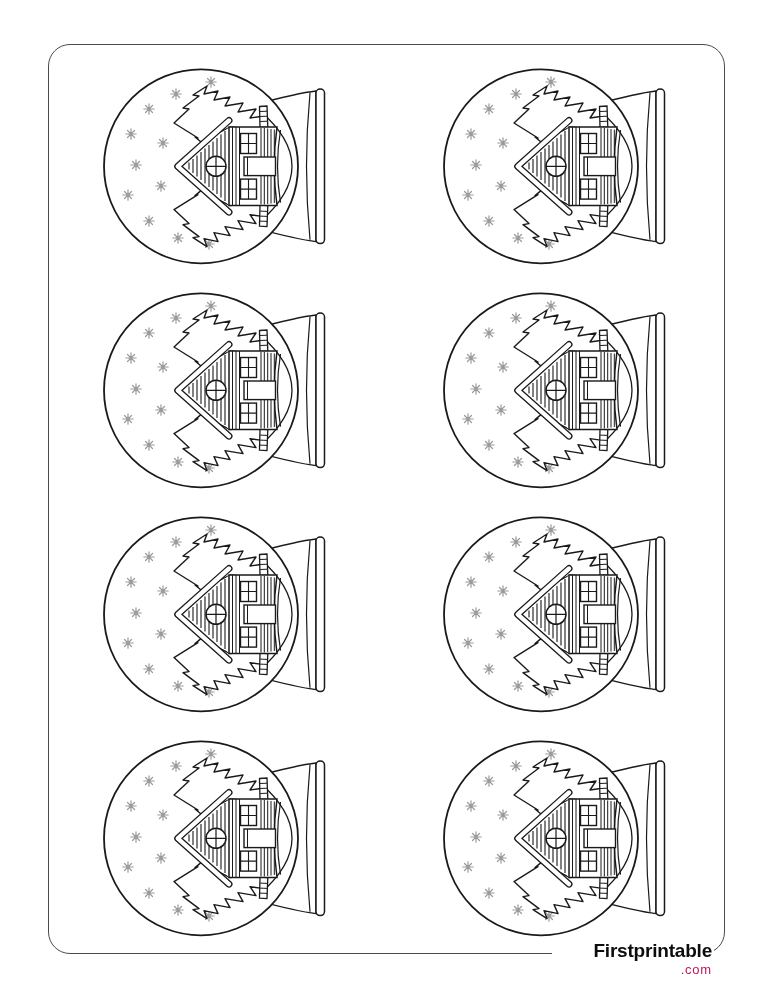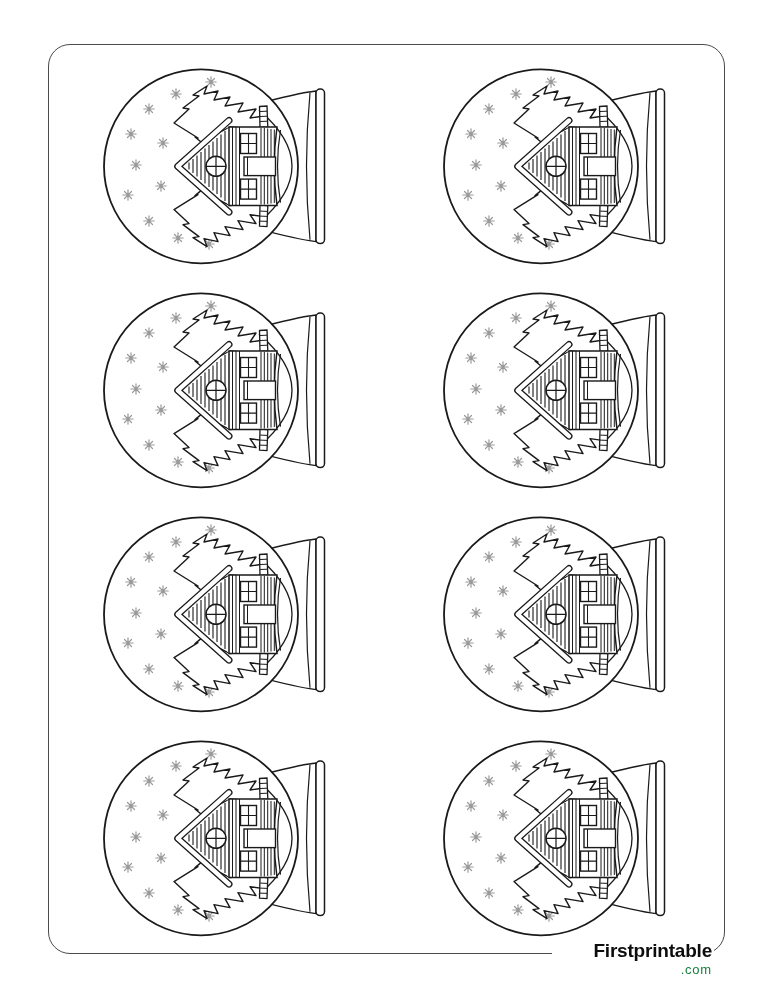--- a/index.html
+++ b/index.html
@@ -15,21 +15,21 @@
   .footer{
     position:absolute;left:552px;top:941px;width:152px;
     background:#fff;text-align:right;padding:0 2px 2px 8px;
   }
   .brand{
     font-weight:800;font-size:19px;letter-spacing:-0.2px;color:#0d0d0d;line-height:1.1;
     font-family:"Liberation Sans", sans-serif;
     text-align:right;
   }
   .domain{
-    font-size:13px;color:#15803d;line-height:1;margin-top:1px;letter-spacing:0.8px;
+    font-size:13px;color:#be185d;line-height:1;margin-top:1px;letter-spacing:0.8px;
     font-family:"Liberation Sans", sans-serif;
   }
 </style>
 </head>
 <body>
 
 <div class="page">
 
   <div class="page-border"></div>
 

